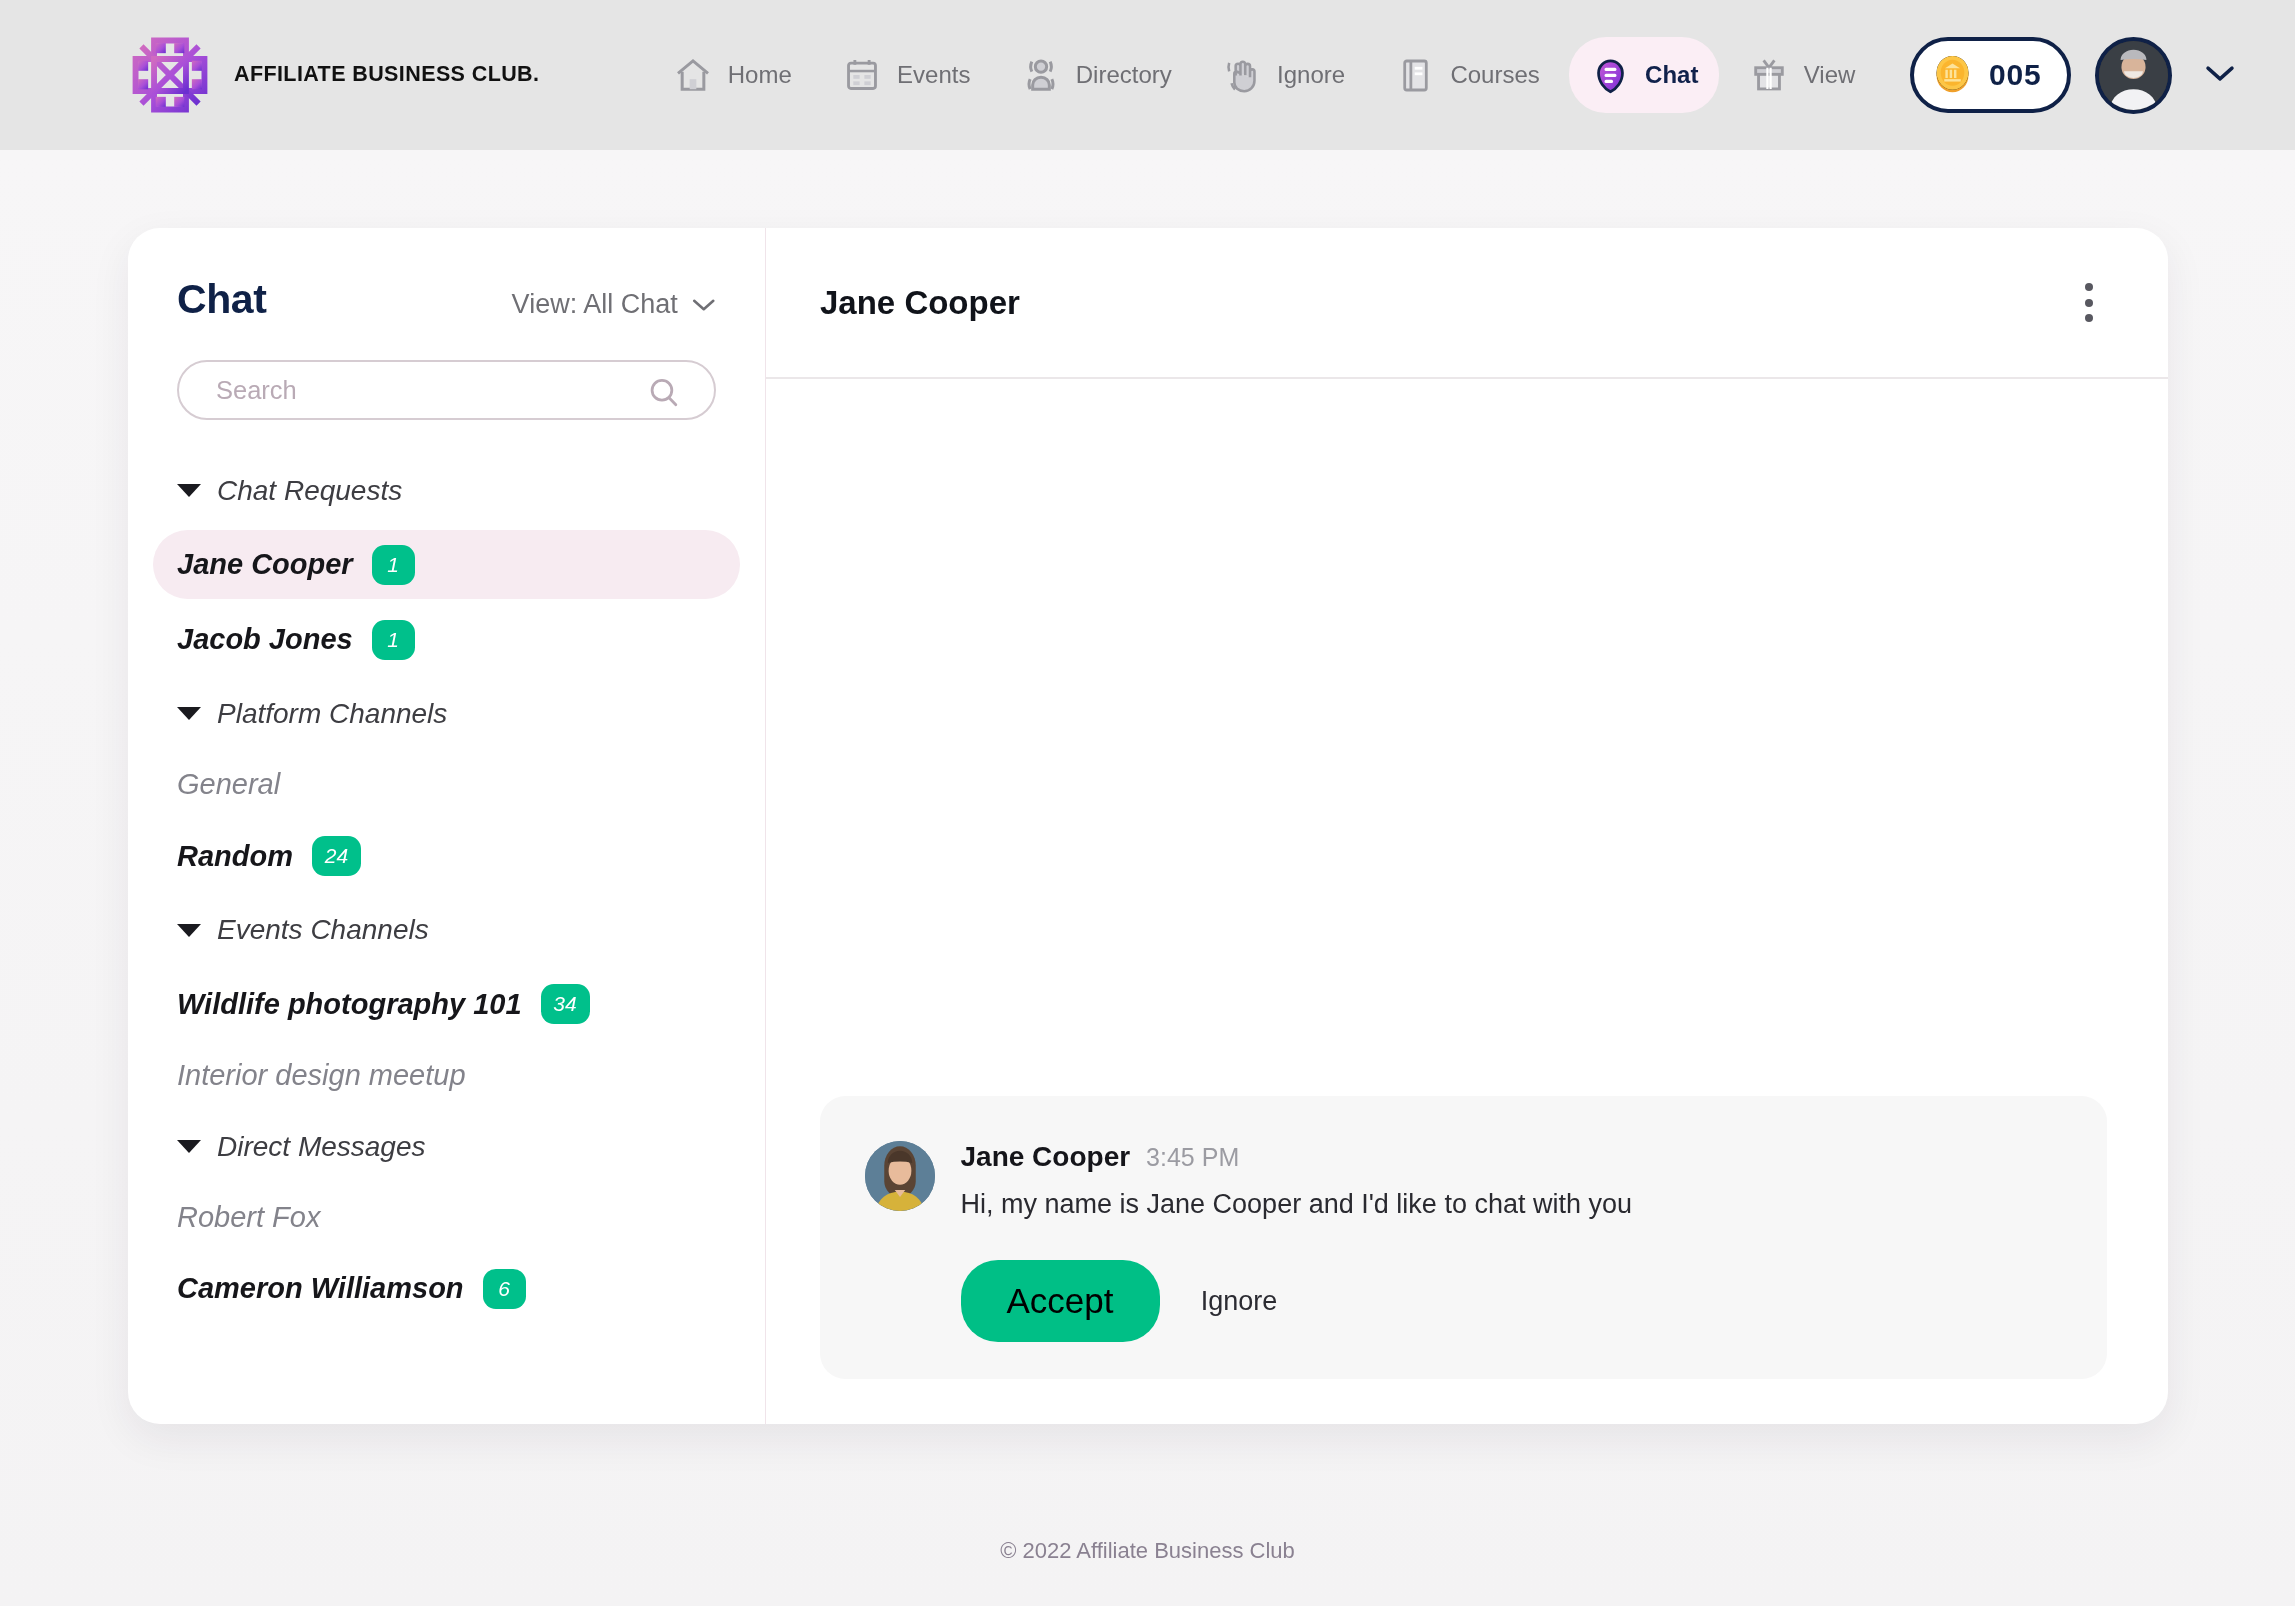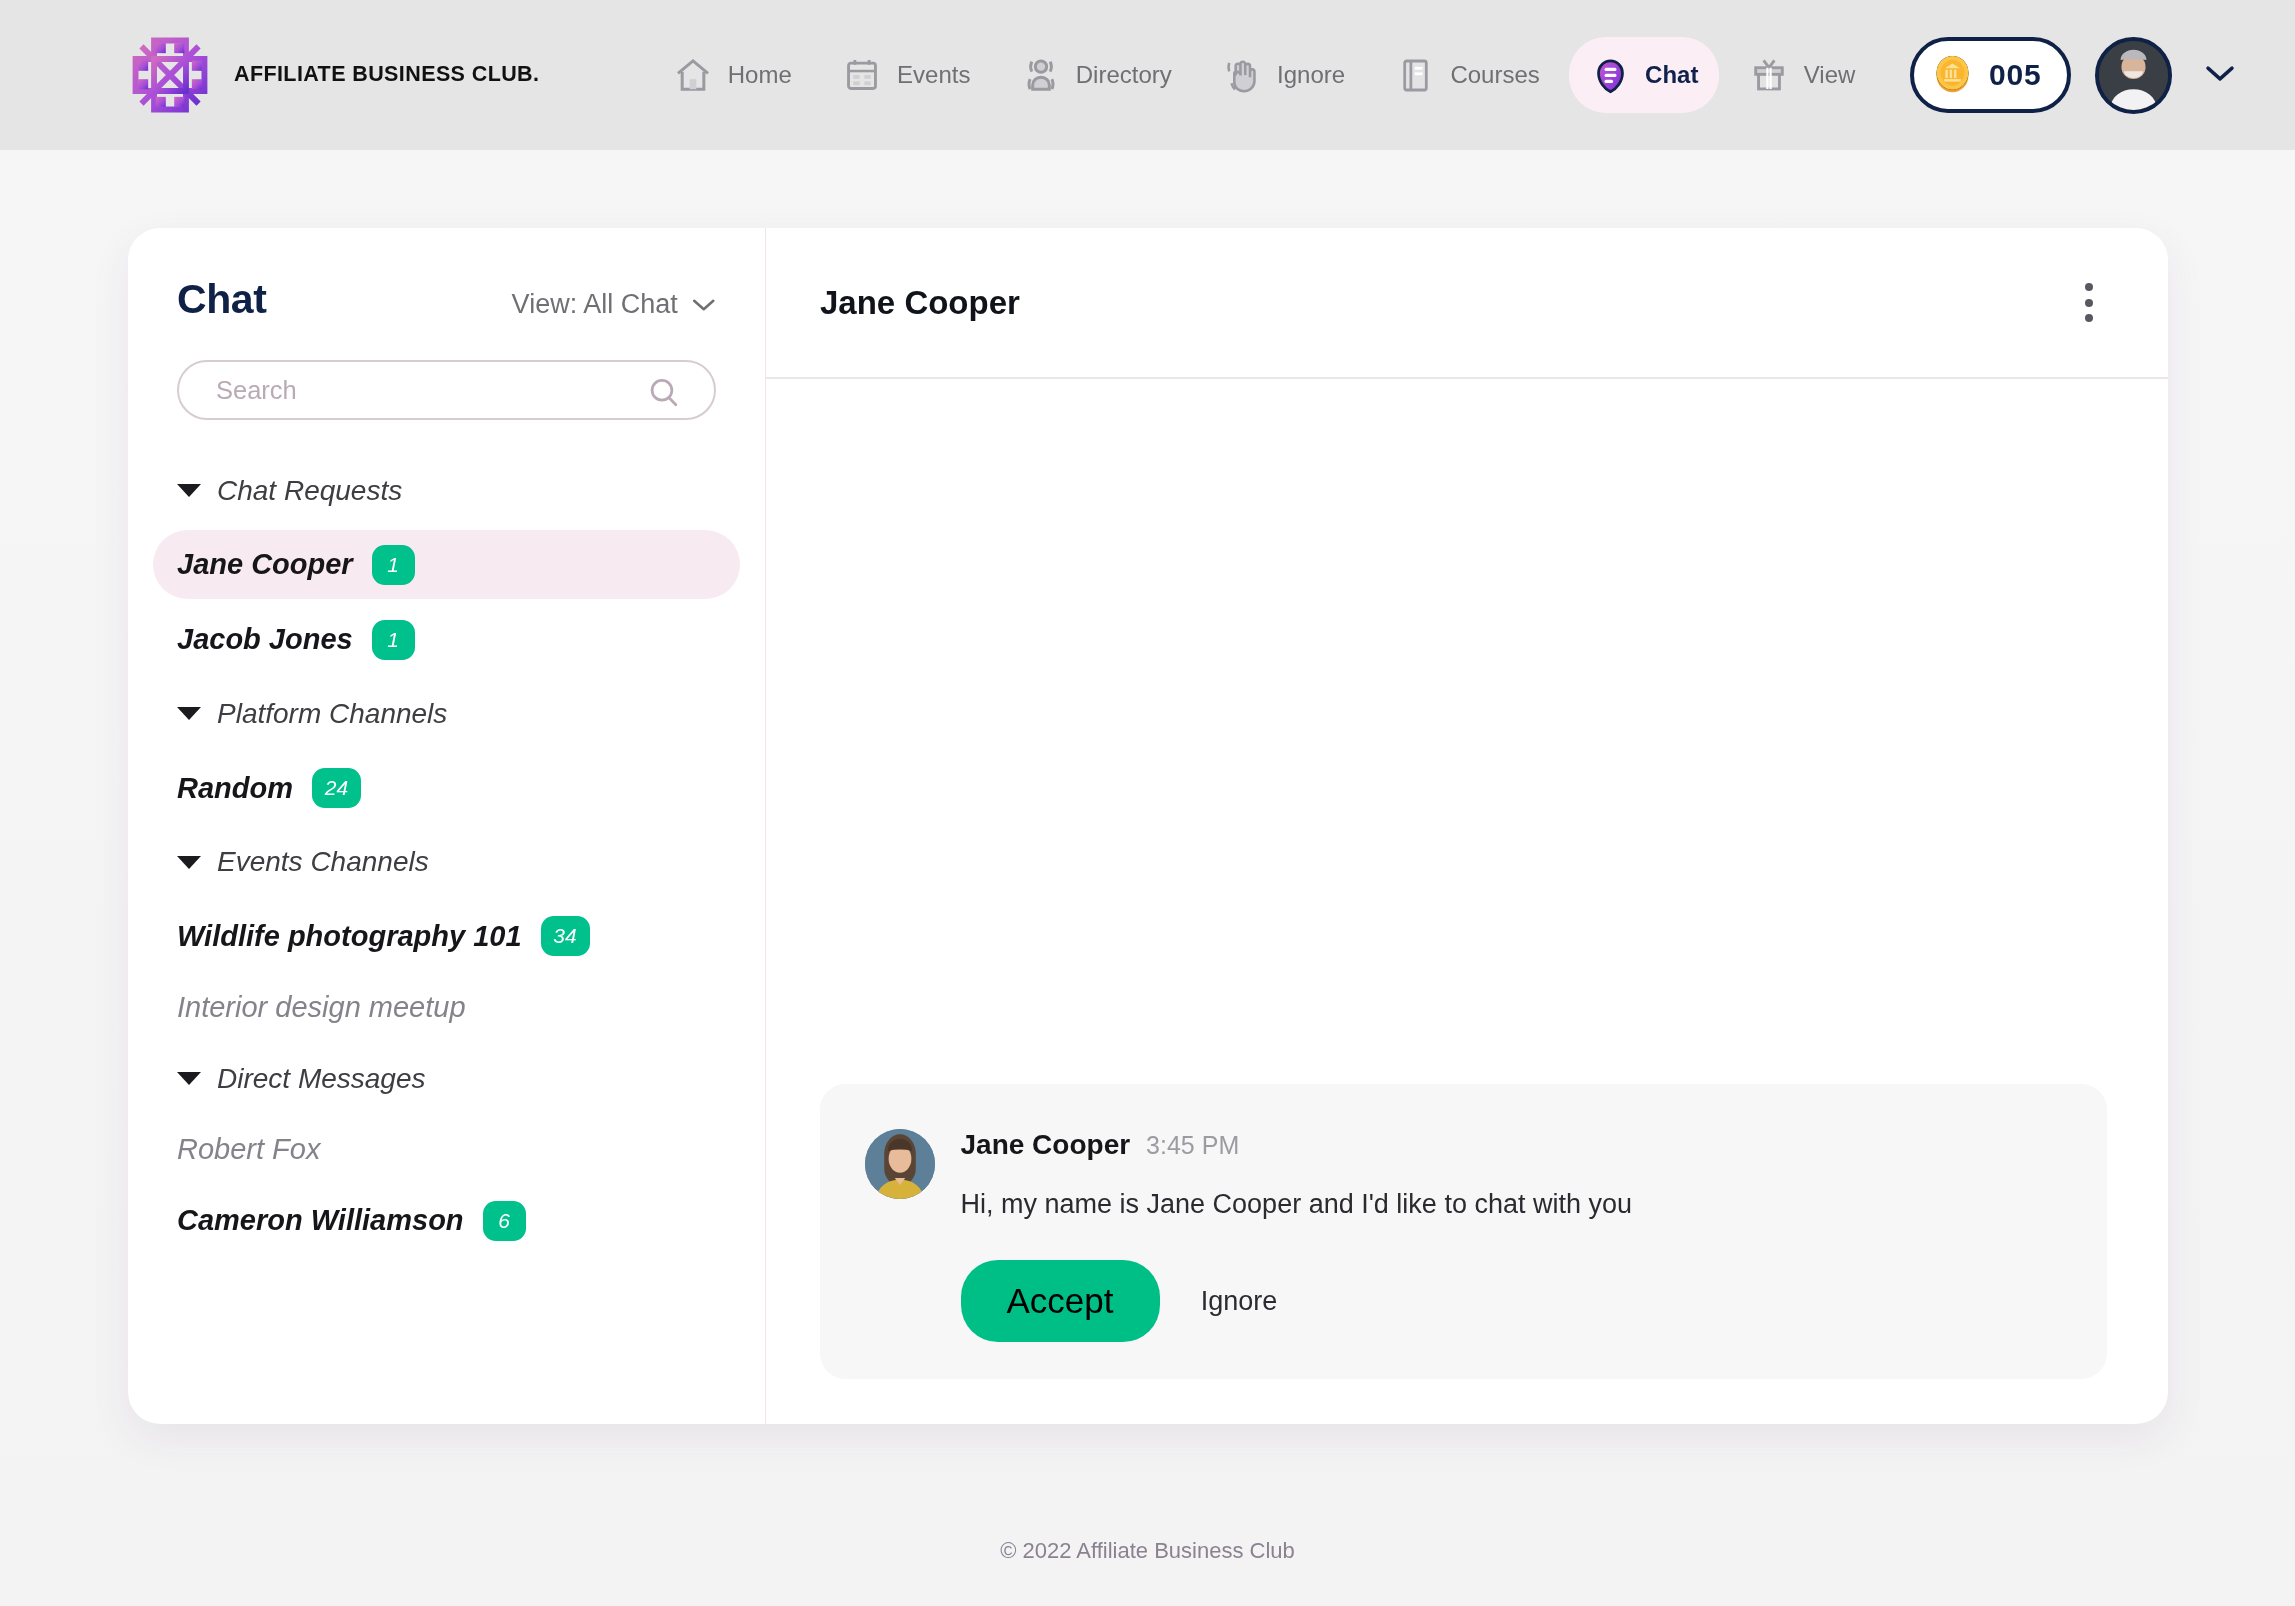--- a/index.html
+++ b/index.html
@@ -146,21 +146,21 @@
     display: flex; gap: 25.5px;
   }
   .msg-avatar {
     width: 70px; height: 70px; border-radius: 50%;
     overflow: hidden; flex: 0 0 auto; background: #5d7f97;
   }
   .msg-main { flex: 1 1 auto; min-width: 0; }
   .msg-top { display: flex; align-items: baseline; gap: 16px; }
   .msg-sender { font-size: 28px; font-weight: bold; color: #15151a; }
   .msg-time { font-size: 25px; color: #9b9ba2; }
-  .msg-text { font-size: 27px; color: #2a2a30; margin-top: 28px; }
+  .msg-text { font-size: 27px; color: #2a2a30; margin-top: 16px; }
   .msg-actions { display: flex; align-items: center; gap: 27px; margin-top: 40px; }
   .btn-accept {
     background: #00bf86; color: #000000;
     font-size: 35px; font-family: Liberation Sans, sans-serif;
     border: none; border-radius: 37px;
     padding: 21px 46px; cursor: pointer;
   }
   .btn-ignore {
     background: transparent; border: none; cursor: pointer;
     font-size: 27px; color: #2b2b32;
@@ -389,20 +389,23 @@
               <span class="chat-name">Jacob Jones</span>
               <span class="badge">1</span>
             </div>
           </div>
 
           <div class="group">
             <div class="group-head">
               <span class="caret"></span>
               <span class="group-label">Platform Channels</span>
             </div>
+            <div class="chat-row read">
+              <span class="chat-name">General</span>
+            </div>
             <div class="chat-row">
               <span class="chat-name">Random</span>
               <span class="badge">24</span>
             </div>
           </div>
 
           <div class="group">
             <div class="group-head">
               <span class="caret"></span>
               <span class="group-label">Events Channels</span>

